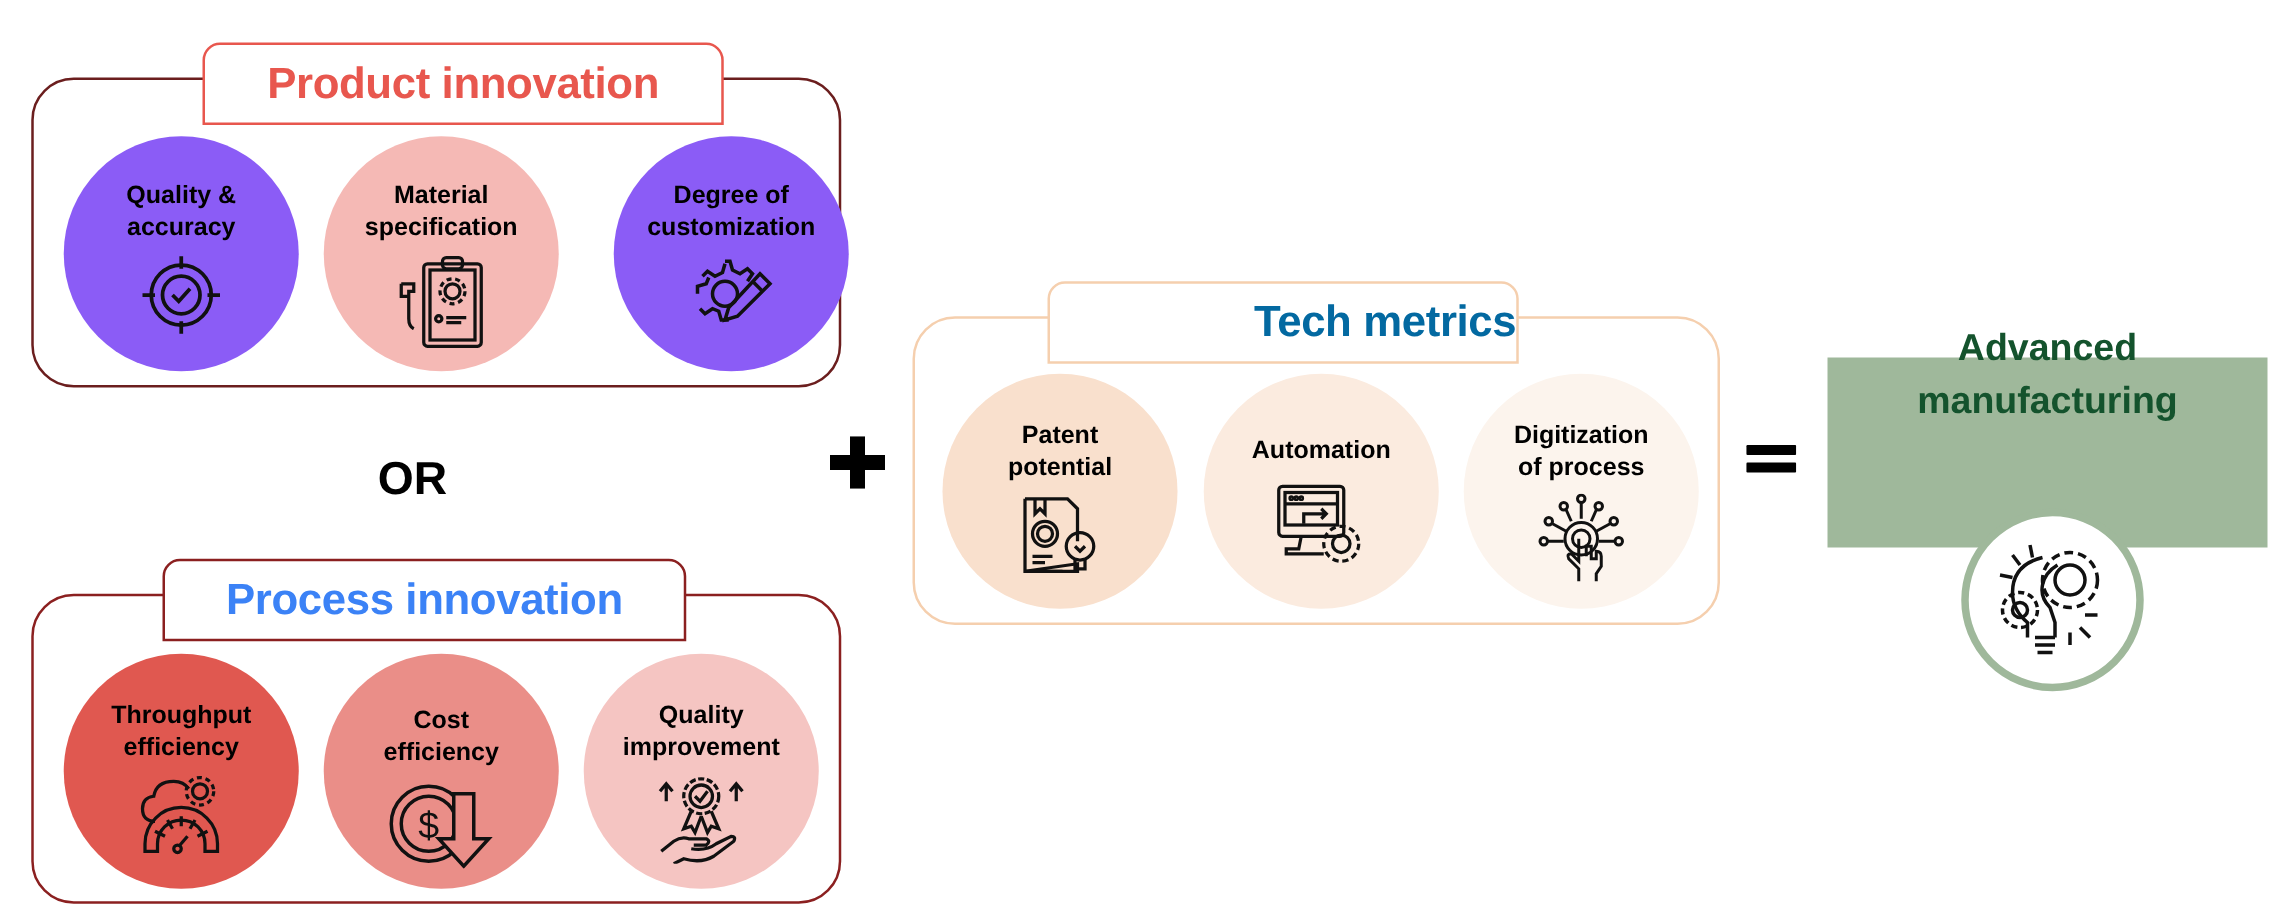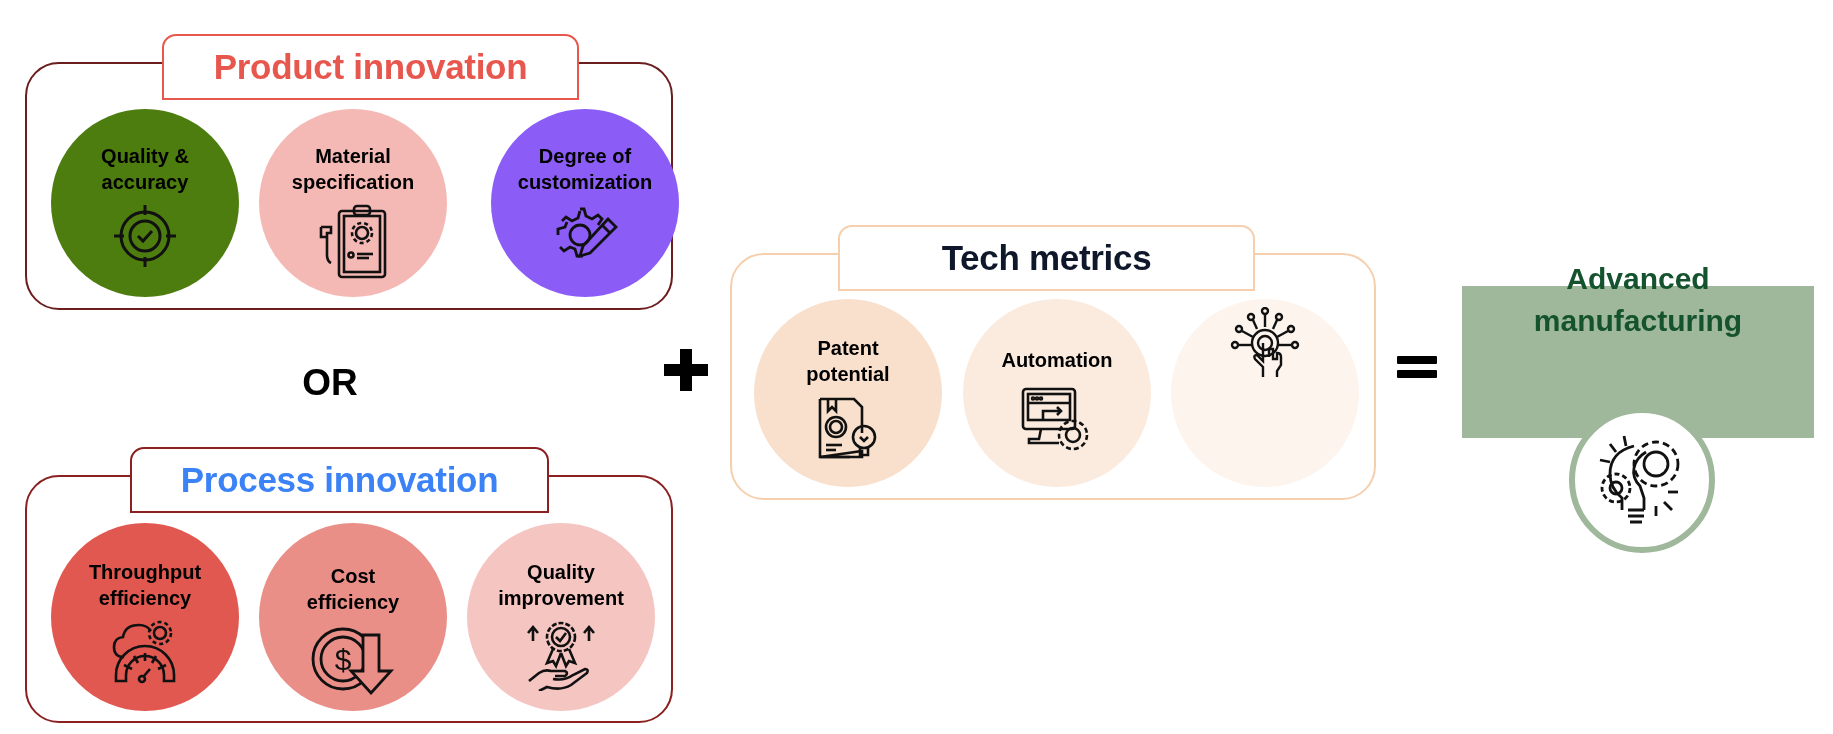--- a/index.html
+++ b/index.html
@@ -22,21 +22,21 @@
                    display:flex; align-items:center; justify-content:center; }
 </style>
 </head>
 <body>
 
 <div class="abs group-box" style="left:25px; top:62px; width:648px; height:248px; border-color:#6b1e1e;"></div>
 <div class="abs title-box" style="left:134px; top:34px; width:417px; height:66px; border-color:#e8574e; color:#e8574e;margin-left:28px;">
   <span>Product innovation</span>
 </div>
 
-<div class="abs circle" style="left:51px; top:109px; width:188px; height:188px; background:#4d7c0f;">
+<div class="abs circle" style="left:51px; top:109px; width:188px; height:188px; background:#8b5cf6;">
   <div class="label">
     <div>Quality &amp;</div>
     <div>accuracy</div>
   </div>
   <svg width="66" height="66" viewBox="0 0 66 66" fill="none" stroke="#111" stroke-width="3">
     <circle cx="33" cy="33" r="24"></circle>
     <circle cx="33" cy="33" r="15"></circle>
     <line x1="33" y1="2" x2="33" y2="12"></line>
       <line x1="33" y1="54" x2="33" y2="64"></line>
     <line x1="2" y1="33" x2="12" y2="33"></line>
@@ -133,21 +133,21 @@
     <path d="M4 62 l10 -8 q6 -4 12 -2 h14 q4 2 0 5 h-10 M28 60 q12 2 20 -4 l12 -6 q4 0 2 4 l-16 12 q-10 6 -24 2 l-8 4"></path>
   </svg>
 </div>
 
 <svg class="abs" style="left:664px; top:349px;" width="44" height="42" viewBox="0 0 44 42">
   <rect x="16" y="0" width="12" height="42" fill="#000"></rect>
   <rect x="0" y="15" width="44" height="12" fill="#000"></rect>
 </svg>
 
 <div class="abs group-box" style="left:730px; top:253px; width:646px; height:247px; border-color:#f5cfae;"></div>
-<div class="abs title-box" style="left:838px; top:225px; width:417px; height:66px; border-color:#f5cfae; color:#0f172a;">
+<div class="abs title-box" style="left:838px; top:225px; width:377px; height:66px; border-color:#f5cfae; color:#0369a1;justify-content:flex-end;">
   <span>Tech metrics</span>
 </div>
 
 <div class="abs circle" style="left:754px; top:299px; width:188px; height:188px; background:#f9e0cd;">
   <div class="label" style="margin-top:36px;">
     <div>Patent</div>
     <div>potential</div>
   </div>
   <svg width="64" height="66" viewBox="0 0 64 66" fill="none" stroke="#111" stroke-width="2.6">
     <path d="M4 4 h34 l8 8 v26 M46 56 v6 h-42 z"></path>
@@ -175,20 +175,24 @@
       <circle cx="18" cy="13.5" r="1"></circle>
       <circle cx="22" cy="13.5" r="1"></circle>
     <path d="M24 34 v-8 h18 M38 22 l4 4 l-4 4"></path>
     <path d="M22 44 l-2 10 h-10 v4 h30"></path>
     <circle cx="54" cy="50" r="14" stroke-dasharray="5 3"></circle>
     <circle cx="54" cy="50" r="7"></circle>
   </svg>
 </div>
 
 <div class="abs circle" style="left:1171px; top:299px; width:188px; height:188px; background:#fcf4ed;">
+  <div class="label" style="margin-top:36px;">
+    <div>Digitization</div>
+    <div>of process</div>
+  </div>
   <svg width="72" height="72" viewBox="0 0 72 72" fill="none" stroke="#111" stroke-width="2.4">
     <circle cx="36" cy="4" r="3"></circle>
       <line x1="36" y1="7" x2="36" y2="20"></line>
     <circle cx="22" cy="10" r="3"></circle>
       <line x1="24" y1="13" x2="28" y2="22"></line>
     <circle cx="50" cy="10" r="3"></circle>
       <line x1="48" y1="13" x2="44" y2="22"></line>
     <circle cx="10" cy="22" r="3"></circle>
       <line x1="13" y1="24" x2="24" y2="30"></line>
     <circle cx="62" cy="22" r="3"></circle>

